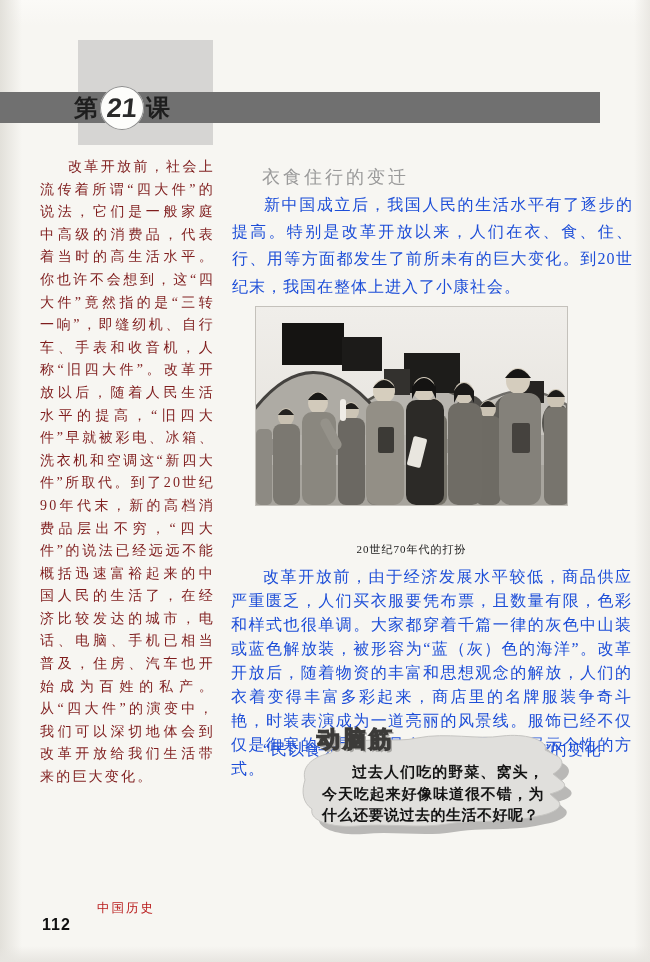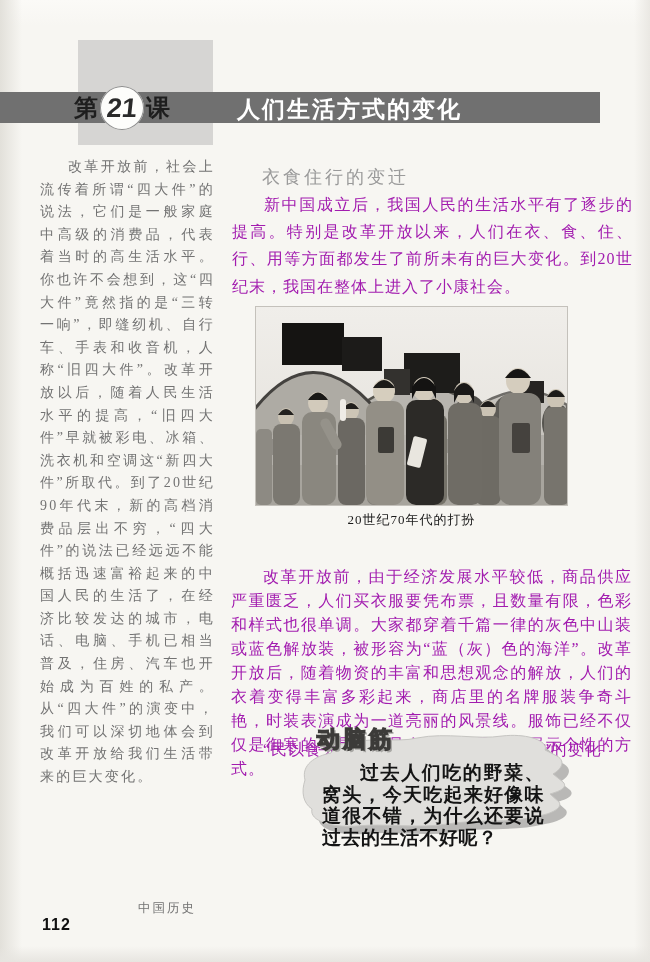--- a/index.html
+++ b/index.html
@@ -41,75 +41,74 @@
     box-shadow:0 0 0 1px #8d8d8d inset;}
   .lesson-num{font-family:"Liberation Sans","DejaVu Sans",sans-serif;
     font-size:27px;font-weight:700;color:#2a2a2a;transform:skewX(-6deg);}
   .band-title{position:absolute;left:237px;top:2px;
     font-family:"Liberation Sans","DejaVu Sans",sans-serif;
     font-size:23px;font-weight:700;color:#ffffff;letter-spacing:2px;white-space:nowrap;}
 
   
   .sidebar{position:absolute;left:40px;top:156px;width:175px;
     font-size:14px;line-height:22.6px;letter-spacing:2.2px;
-    text-align:justify;text-indent:2em;color:#737373;}
+    text-align:justify;text-indent:2em;color:#7f1d1d;}
 
   
   .section-title{position:absolute;left:262px;top:165px;
     font-family:"Liberation Sans","DejaVu Sans",sans-serif;
     font-size:18px;color:var(--section_title);letter-spacing:3px;font-weight:500;}
   .para{position:absolute;width:401px;font-size:16px;line-height:27.2px;
-    letter-spacing:1px;text-align:justify;color:#a21caf;}
+    letter-spacing:1px;text-align:justify;color:#1d4ed8;}
   .para1{left:232px;top:191px;text-indent:2em;}
   .para2{left:231px;top:517px;text-indent:2em;line-height:24px;margin-top:48px;}
   .para3{left:231px;top:736px;text-indent:2em;}
 
   .photo{position:absolute;left:256px;top:307px;width:311px;height:198px;
     background:#dad7d1;box-shadow:0 0 0 1px #c4c1bb;}
   .photo svg{display:block;}
-  .caption{position:absolute;left:256px;top:511px;width:311px;text-align:center;
-    font-size:13px;letter-spacing:1px;color:#1a1a1a;}
+  .caption{position:absolute;left:256px;top:542px;width:311px;text-align:center;
+    font-size:11px;letter-spacing:1px;color:#1a1a1a;}
 
   
   .brain{position:absolute;left:291px;top:723px;width:290px;height:122px;}
   .brain svg{position:absolute;left:0;top:0;}
   .brain-title{position:absolute;left:26px;top:1px;
     font-family:"DejaVu Sans","Liberation Sans",sans-serif;
     font-size:23px;font-weight:900;letter-spacing:3px;
     color:#efedea;-webkit-text-stroke:1.4px #3c3b39;
     text-shadow:2px 2px 0 #a9a8a5;}
   .brain-text{position:absolute;left:31px;top:39px;width:222px;
-    font-size:19px;font-weight:700;line-height:21.5px;letter-spacing:0.5px;
+    font-size:15px;font-weight:700;line-height:21.5px;letter-spacing:0.5px;
     text-indent:2em;text-align:justify;color:#141414;}
 
   
   .pagenum{position:absolute;left:42px;top:896px;
     font-family:"Liberation Sans","DejaVu Sans",sans-serif;
     font-size:16px;font-weight:700;letter-spacing:1px;color:#111;margin-top:20px;}
   .booktitle{position:absolute;left:97px;top:900px;font-size:12.5px;
-    letter-spacing:2px;color:#737373;margin-left:41px;}
+    letter-spacing:2px;color:#b91c1c;}
 </style>
 </head>
 <body>
 
 <div class="edge-top"></div>
 <div class="edge-left"></div>
 <div class="edge-right"></div>
 <div class="edge-bottom"></div>
 
 <div class="gray-block"></div>
 <div class="band">
   <div class="lesson">
     <span class="lesson-cn">第</span>
     <span class="lesson-circle">
       <span class="lesson-num">21</span>
     </span>
     <span class="lesson-cn">课</span>
   </div>
-  <div class="band-title">人们生活方式的变化</div>
 </div>
 
 <div class="sidebar">改革开放前，社会上流传着所谓“四大件”的说法，它们是一般家庭中高级的消费品，代表着当时的高生活水平。你也许不会想到，这“四大件”竟然指的是“三转一响”，即缝纫机、自行车、手表和收音机，人称“旧四大件”。改革开放以后，随着人民生活水平的提高，“旧四大件”早就被彩电、冰箱、洗衣机和空调这“新四大件”所取代。到了20世纪90年代末，新的高档消费品层出不穷，“四大件”的说法已经远远不能概括迅速富裕起来的中国人民的生活了，在经济比较发达的城市，电话、电脑、手机已相当普及，住房、汽车也开始成为百姓的私产。从“四大件”的演变中，我们可以深切地体会到改革开放给我们生活带来的巨大变化。</div>
 
 <div class="section-title">衣食住行的变迁</div>
 <div class="para para1">新中国成立后，我国人民的生活水平有了逐步的提高。特别是改革开放以来，人们在衣、食、住、行、用等方面都发生了前所未有的巨大变化。到20世纪末，我国在整体上进入了小康社会。</div>
 
 <div class="photo">
   <svg width="311" height="198" viewBox="0 0 311 198" xmlns="http://www.w3.org/2000/svg">
     <defs>

